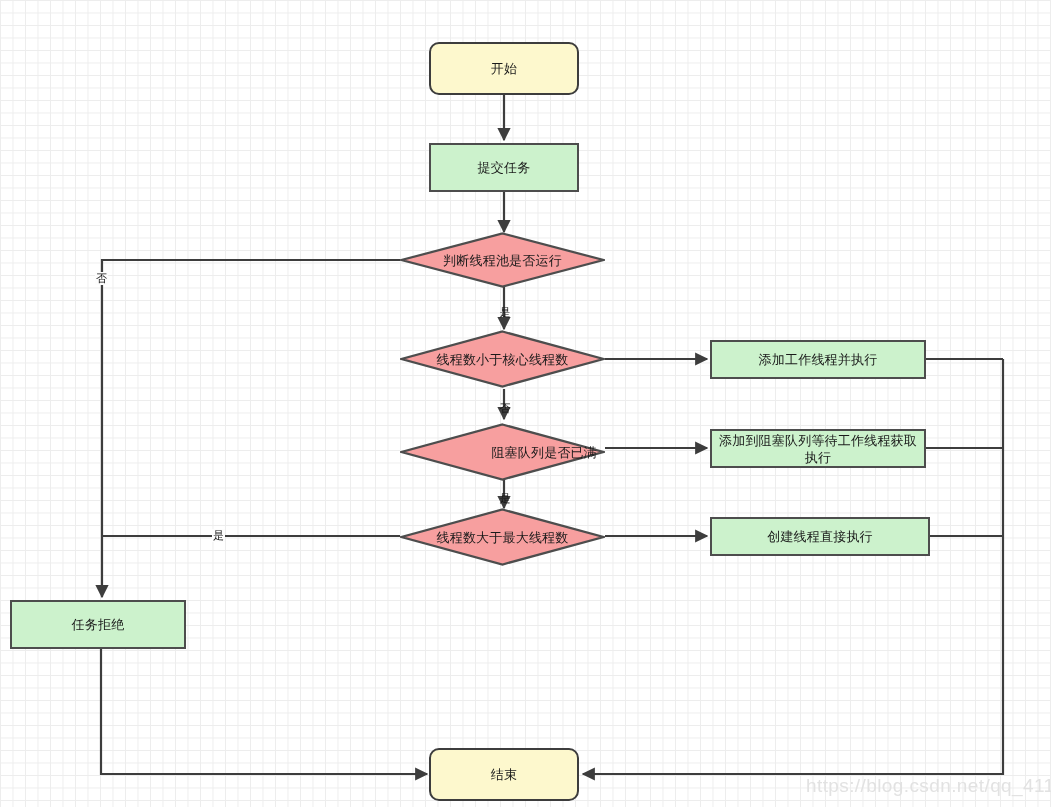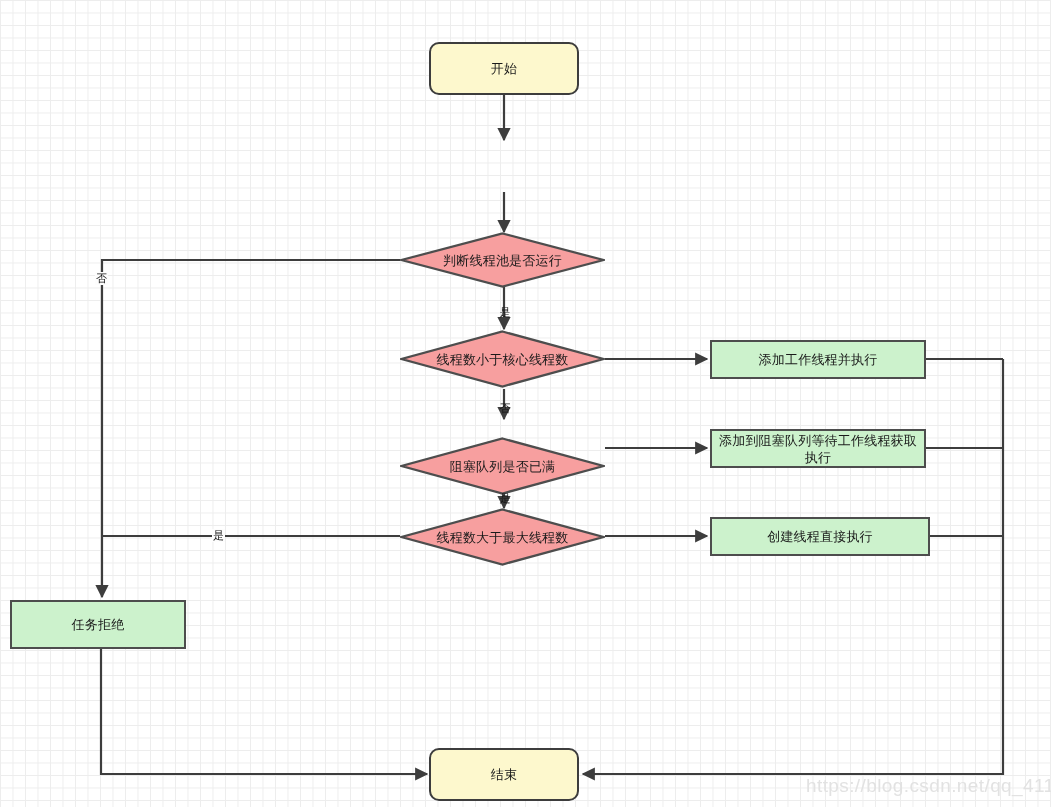--- a/index.html
+++ b/index.html
@@ -133,36 +133,39 @@
       <path d="M 926 536 L 1003 536"></path>
 
       <path d="M 1003 359 L 1003 774 L 583 774" marker-end="url(#arrow)"></path>
     </g>
   </svg>
 
   <div class="node node-terminal" style="left:429px; top:42px; width:150px; height:53px;">
     <span>开始</span>
   </div>
 
+  <div class="node node-rect" style="left:429px; top:143px; width:150px; height:49px;">
+    <span>提交任务</span>
+  </div>
 
   <div class="node node-diamond" style="left:400px; top:232px; width:205px; height:56px;">
     <svg class="diamond-shape" viewBox="0 0 205 56" preserveAspectRatio="none">
       <polygon points="102.5,1.5 203.5,28 102.5,54.5 1.5,28" fill="#f79f9f" stroke="#4d4d4d" stroke-width="2.2"></polygon>
     </svg>
     <span class="diamond-label">判断线程池是否运行</span>
   </div>
 
   <div class="node node-diamond" style="left:400px; top:330px; width:205px; height:58px;text-align:center;">
     <svg class="diamond-shape" viewBox="0 0 205 58" preserveAspectRatio="none">
       <polygon points="102.5,1.5 203.5,29 102.5,56.5 1.5,29" fill="#f79f9f" stroke="#4d4d4d" stroke-width="2.2"></polygon>
     </svg>
     <span class="diamond-label">线程数小于核心线程数</span>
   </div>
 
-  <div class="node node-diamond" style="left:400px; top:437px; width:205px; height:58px;">
+  <div class="node node-diamond" style="left:400px; top:423px; width:205px; height:58px;justify-content:flex-end;">
     <svg class="diamond-shape" viewBox="0 0 205 58" preserveAspectRatio="none">
       <polygon points="102.5,1.5 203.5,29 102.5,56.5 1.5,29" fill="#f79f9f" stroke="#4d4d4d" stroke-width="2.2"></polygon>
     </svg>
     <span class="diamond-label">阻塞队列是否已满</span>
   </div>
 
   <div class="node node-diamond" style="left:400px; top:508px; width:205px; height:58px;">
     <svg class="diamond-shape" viewBox="0 0 205 58" preserveAspectRatio="none">
       <polygon points="102.5,1.5 203.5,29 102.5,56.5 1.5,29" fill="#f79f9f" stroke="#4d4d4d" stroke-width="2.2"></polygon>
     </svg>

